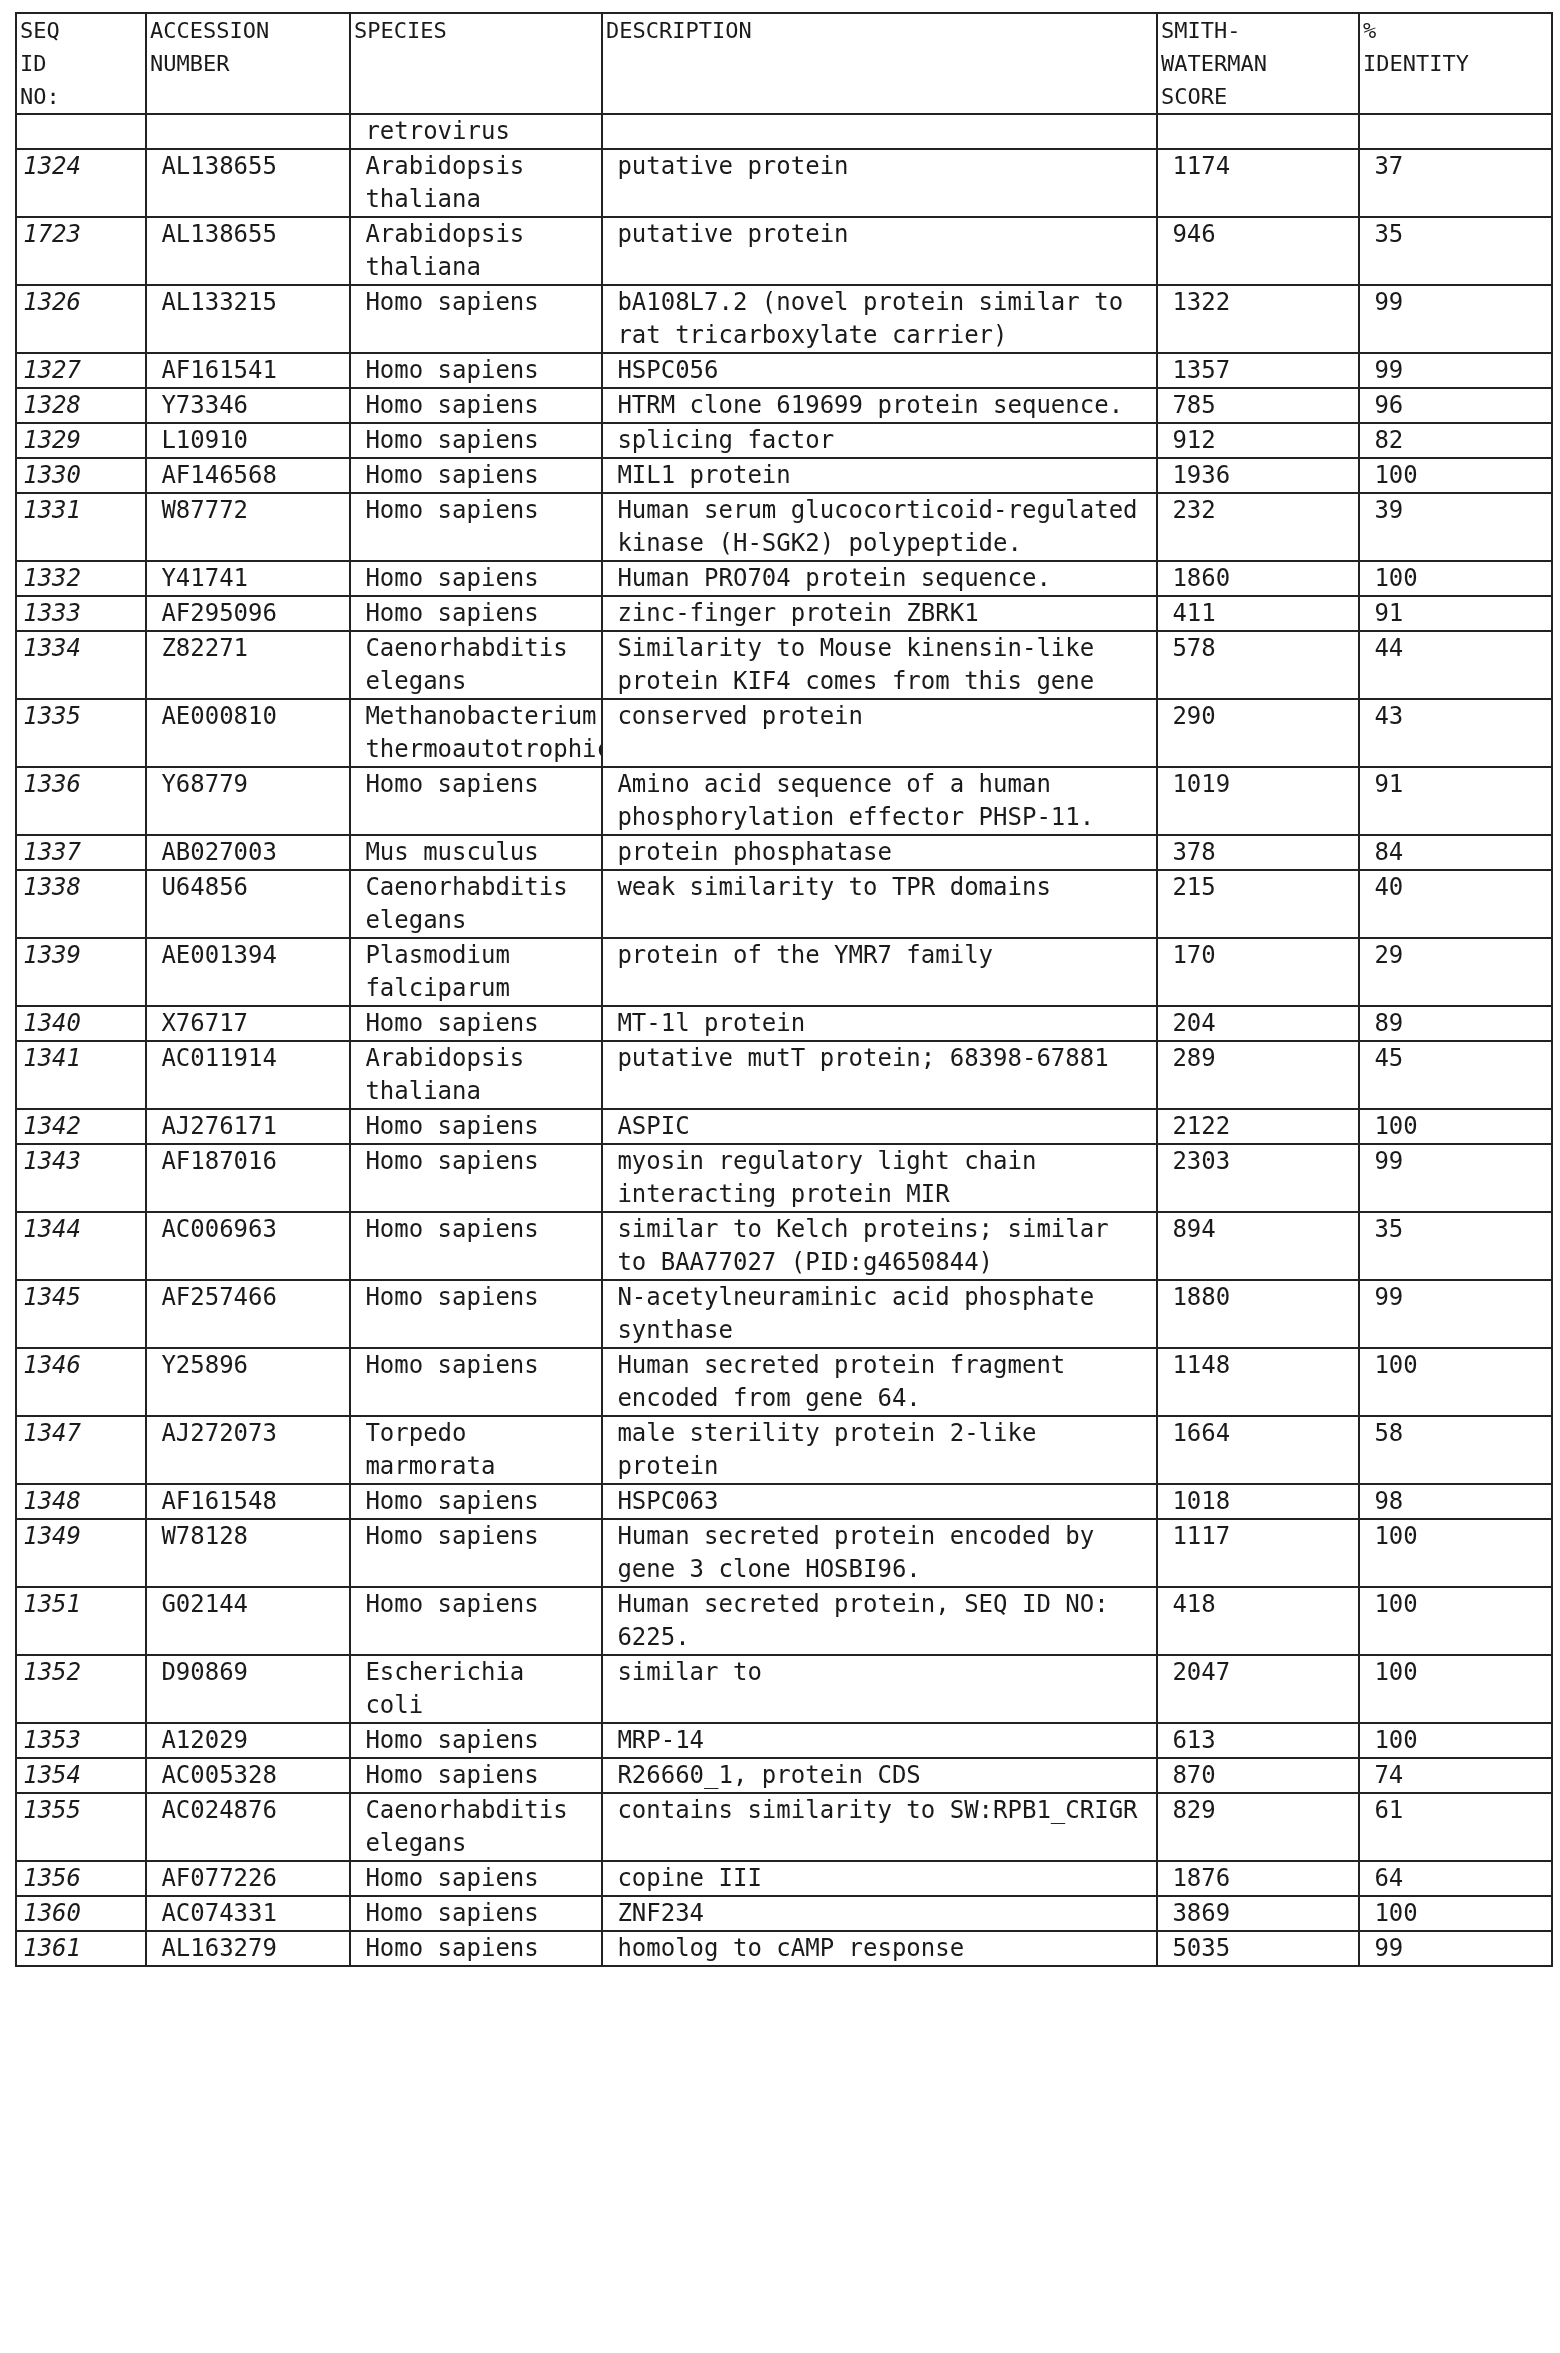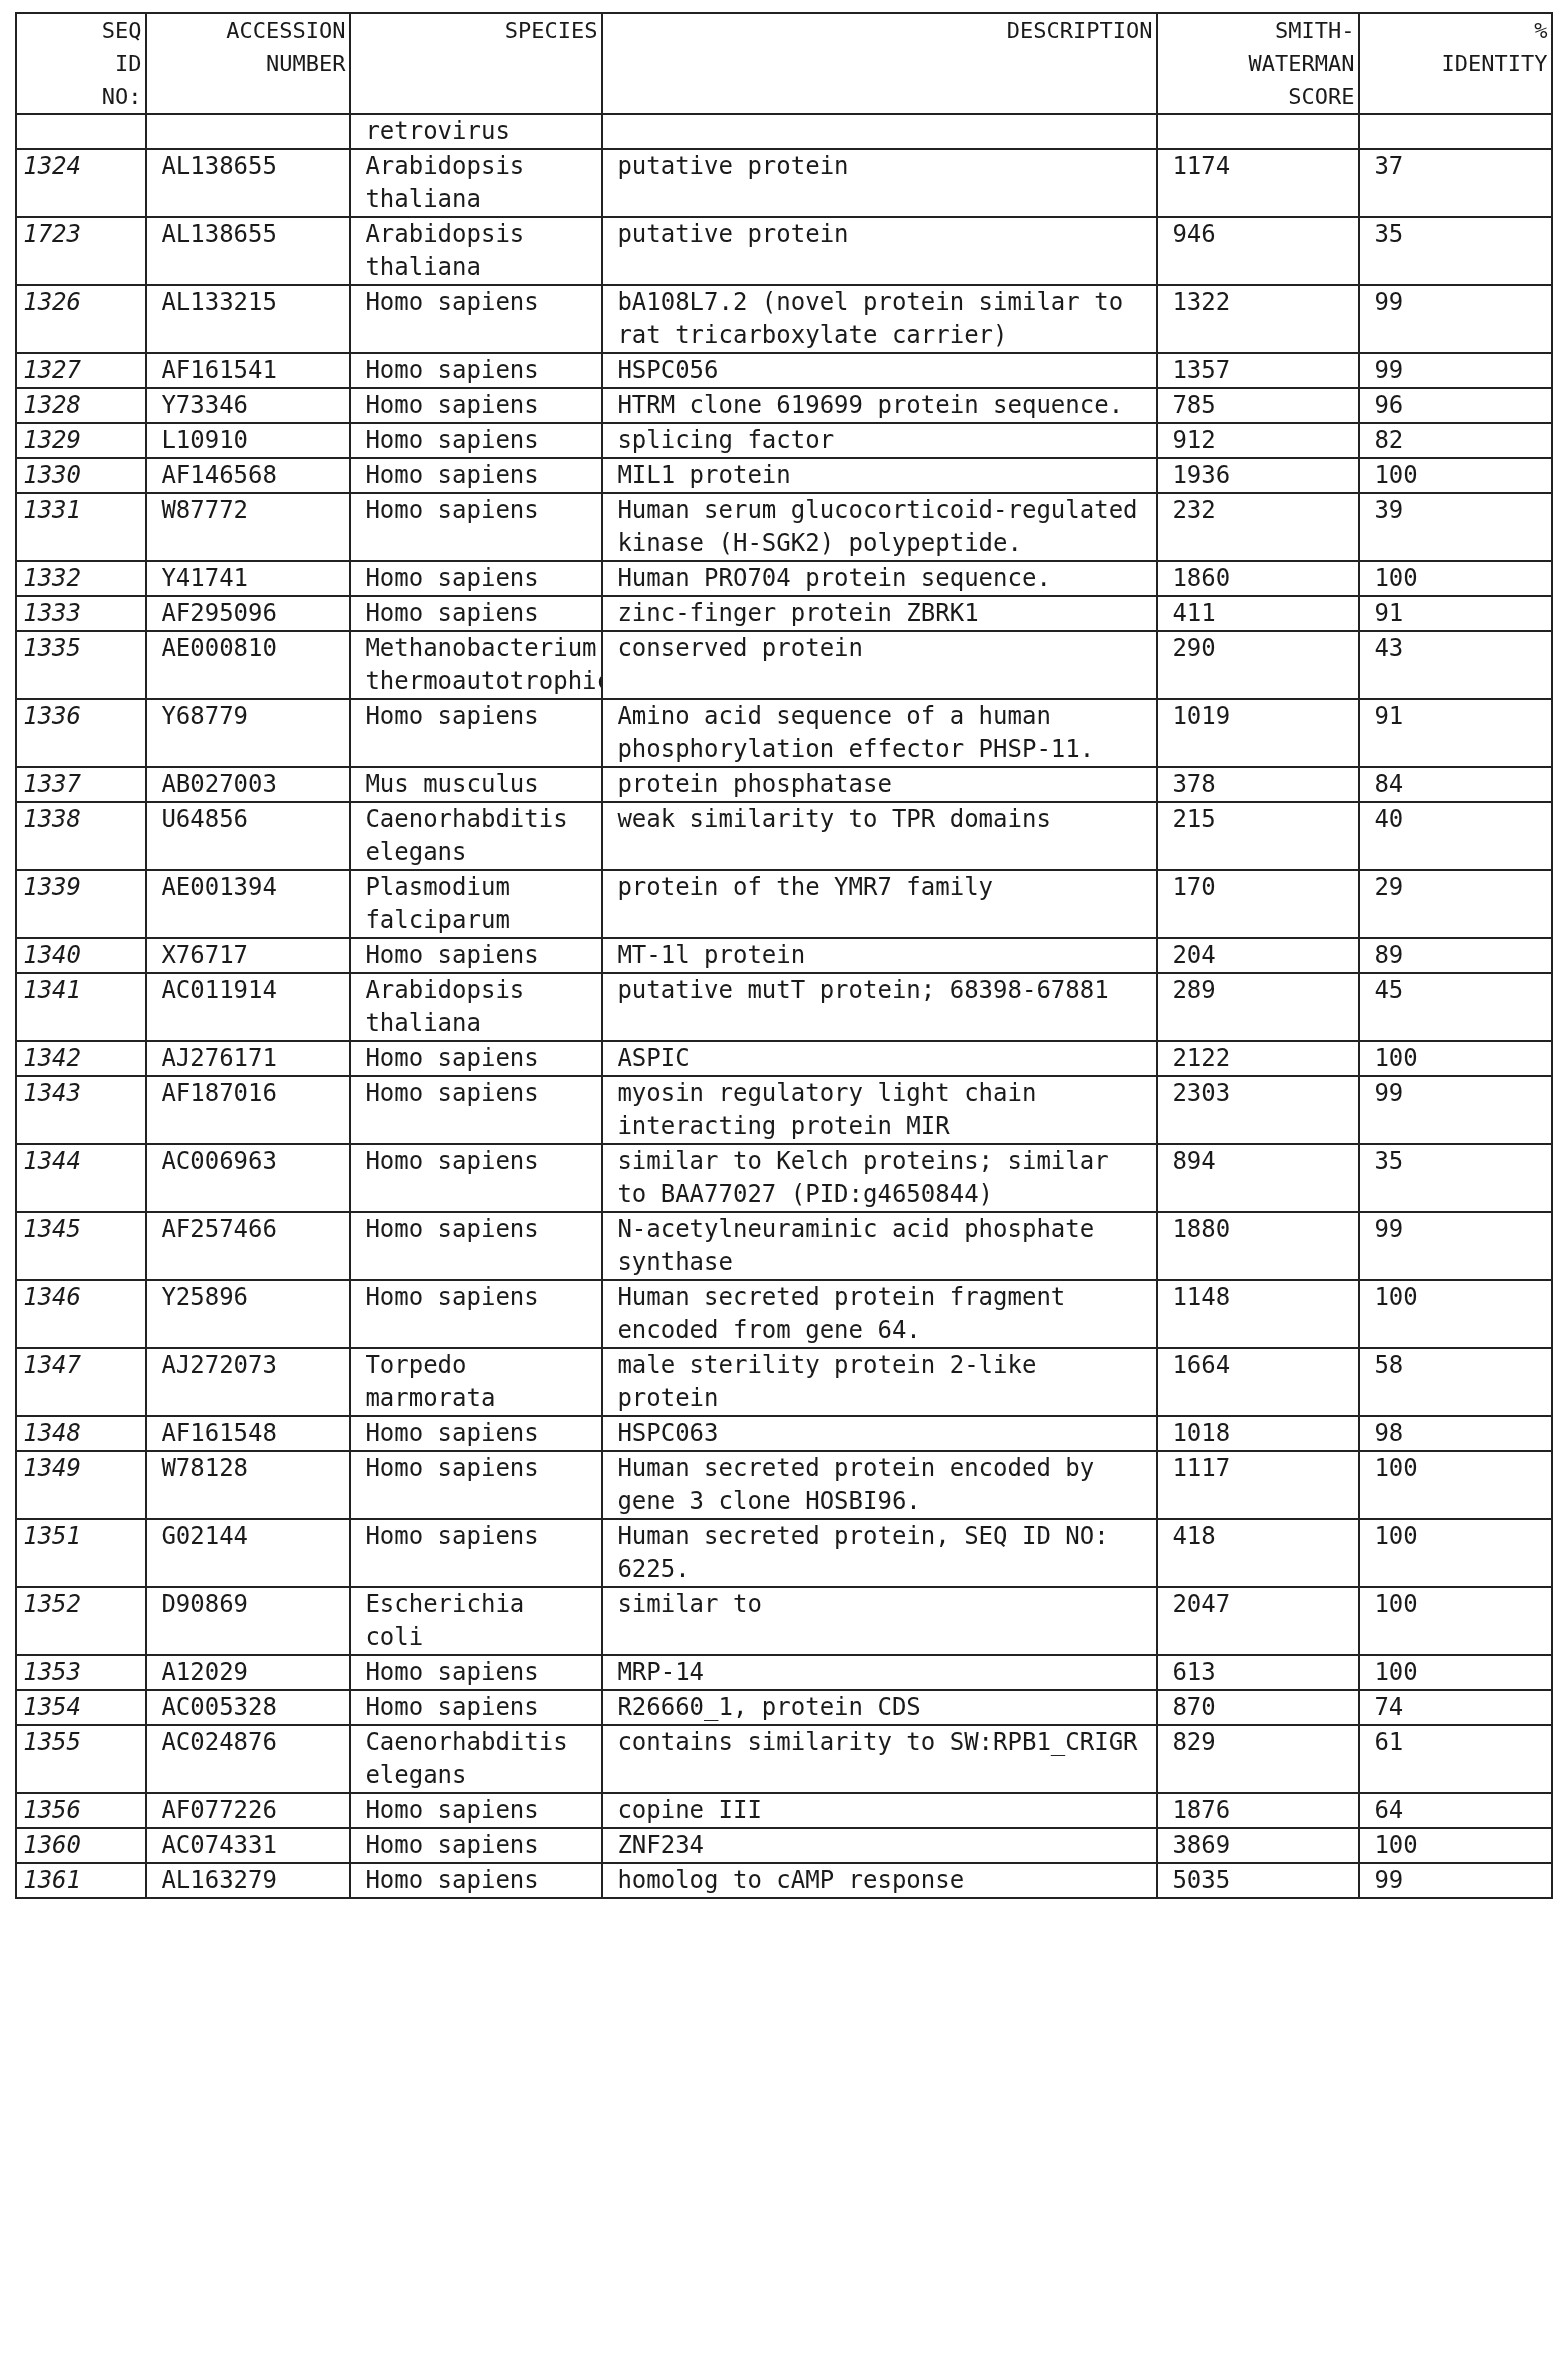--- a/index.html
+++ b/index.html
@@ -13,21 +13,21 @@
   }
   th, td {
     border:2px solid #222;
     vertical-align:top;
     padding:0 6.5px 0 14.7px;
     white-space:normal;
     word-break:normal;
     overflow:hidden;
   }
   th {
-    font-weight:normal; text-align:right; padding:0 3.3px;
+    font-weight:normal; text-align:left; padding:0 3.3px;
     font-size:22px; line-height:33px; height:98px;
   }
   td { height:32px; }
   col.c1{width:130px} col.c2{width:204px} col.c3{width:252px}
   col.c4{width:555px} col.c5{width:202px} col.c6{width:193px}
   td.seq { padding-left:6.5px;font-style:italic; }
 </style>
 </head>
 <body>
 
@@ -151,20 +151,28 @@
       </tr>
       <tr>
         <td class="seq">1333</td>
         <td>AF295096</td>
         <td>Homo sapiens</td>
         <td>zinc-finger protein ZBRK1</td>
         <td>411</td>
         <td>91</td>
       </tr>
       <tr>
+        <td class="seq">1334</td>
+        <td>Z82271</td>
+        <td>Caenorhabditis elegans</td>
+        <td>Similarity to Mouse kinensin-like protein KIF4 comes from this gene</td>
+        <td>578</td>
+        <td>44</td>
+      </tr>
+      <tr>
         <td class="seq">1335</td>
         <td>AE000810</td>
         <td>Methanobacterium thermoautotrophicum</td>
         <td>conserved protein</td>
         <td>290</td>
         <td>43</td>
       </tr>
       <tr>
         <td class="seq">1336</td>
         <td>Y68779</td>

